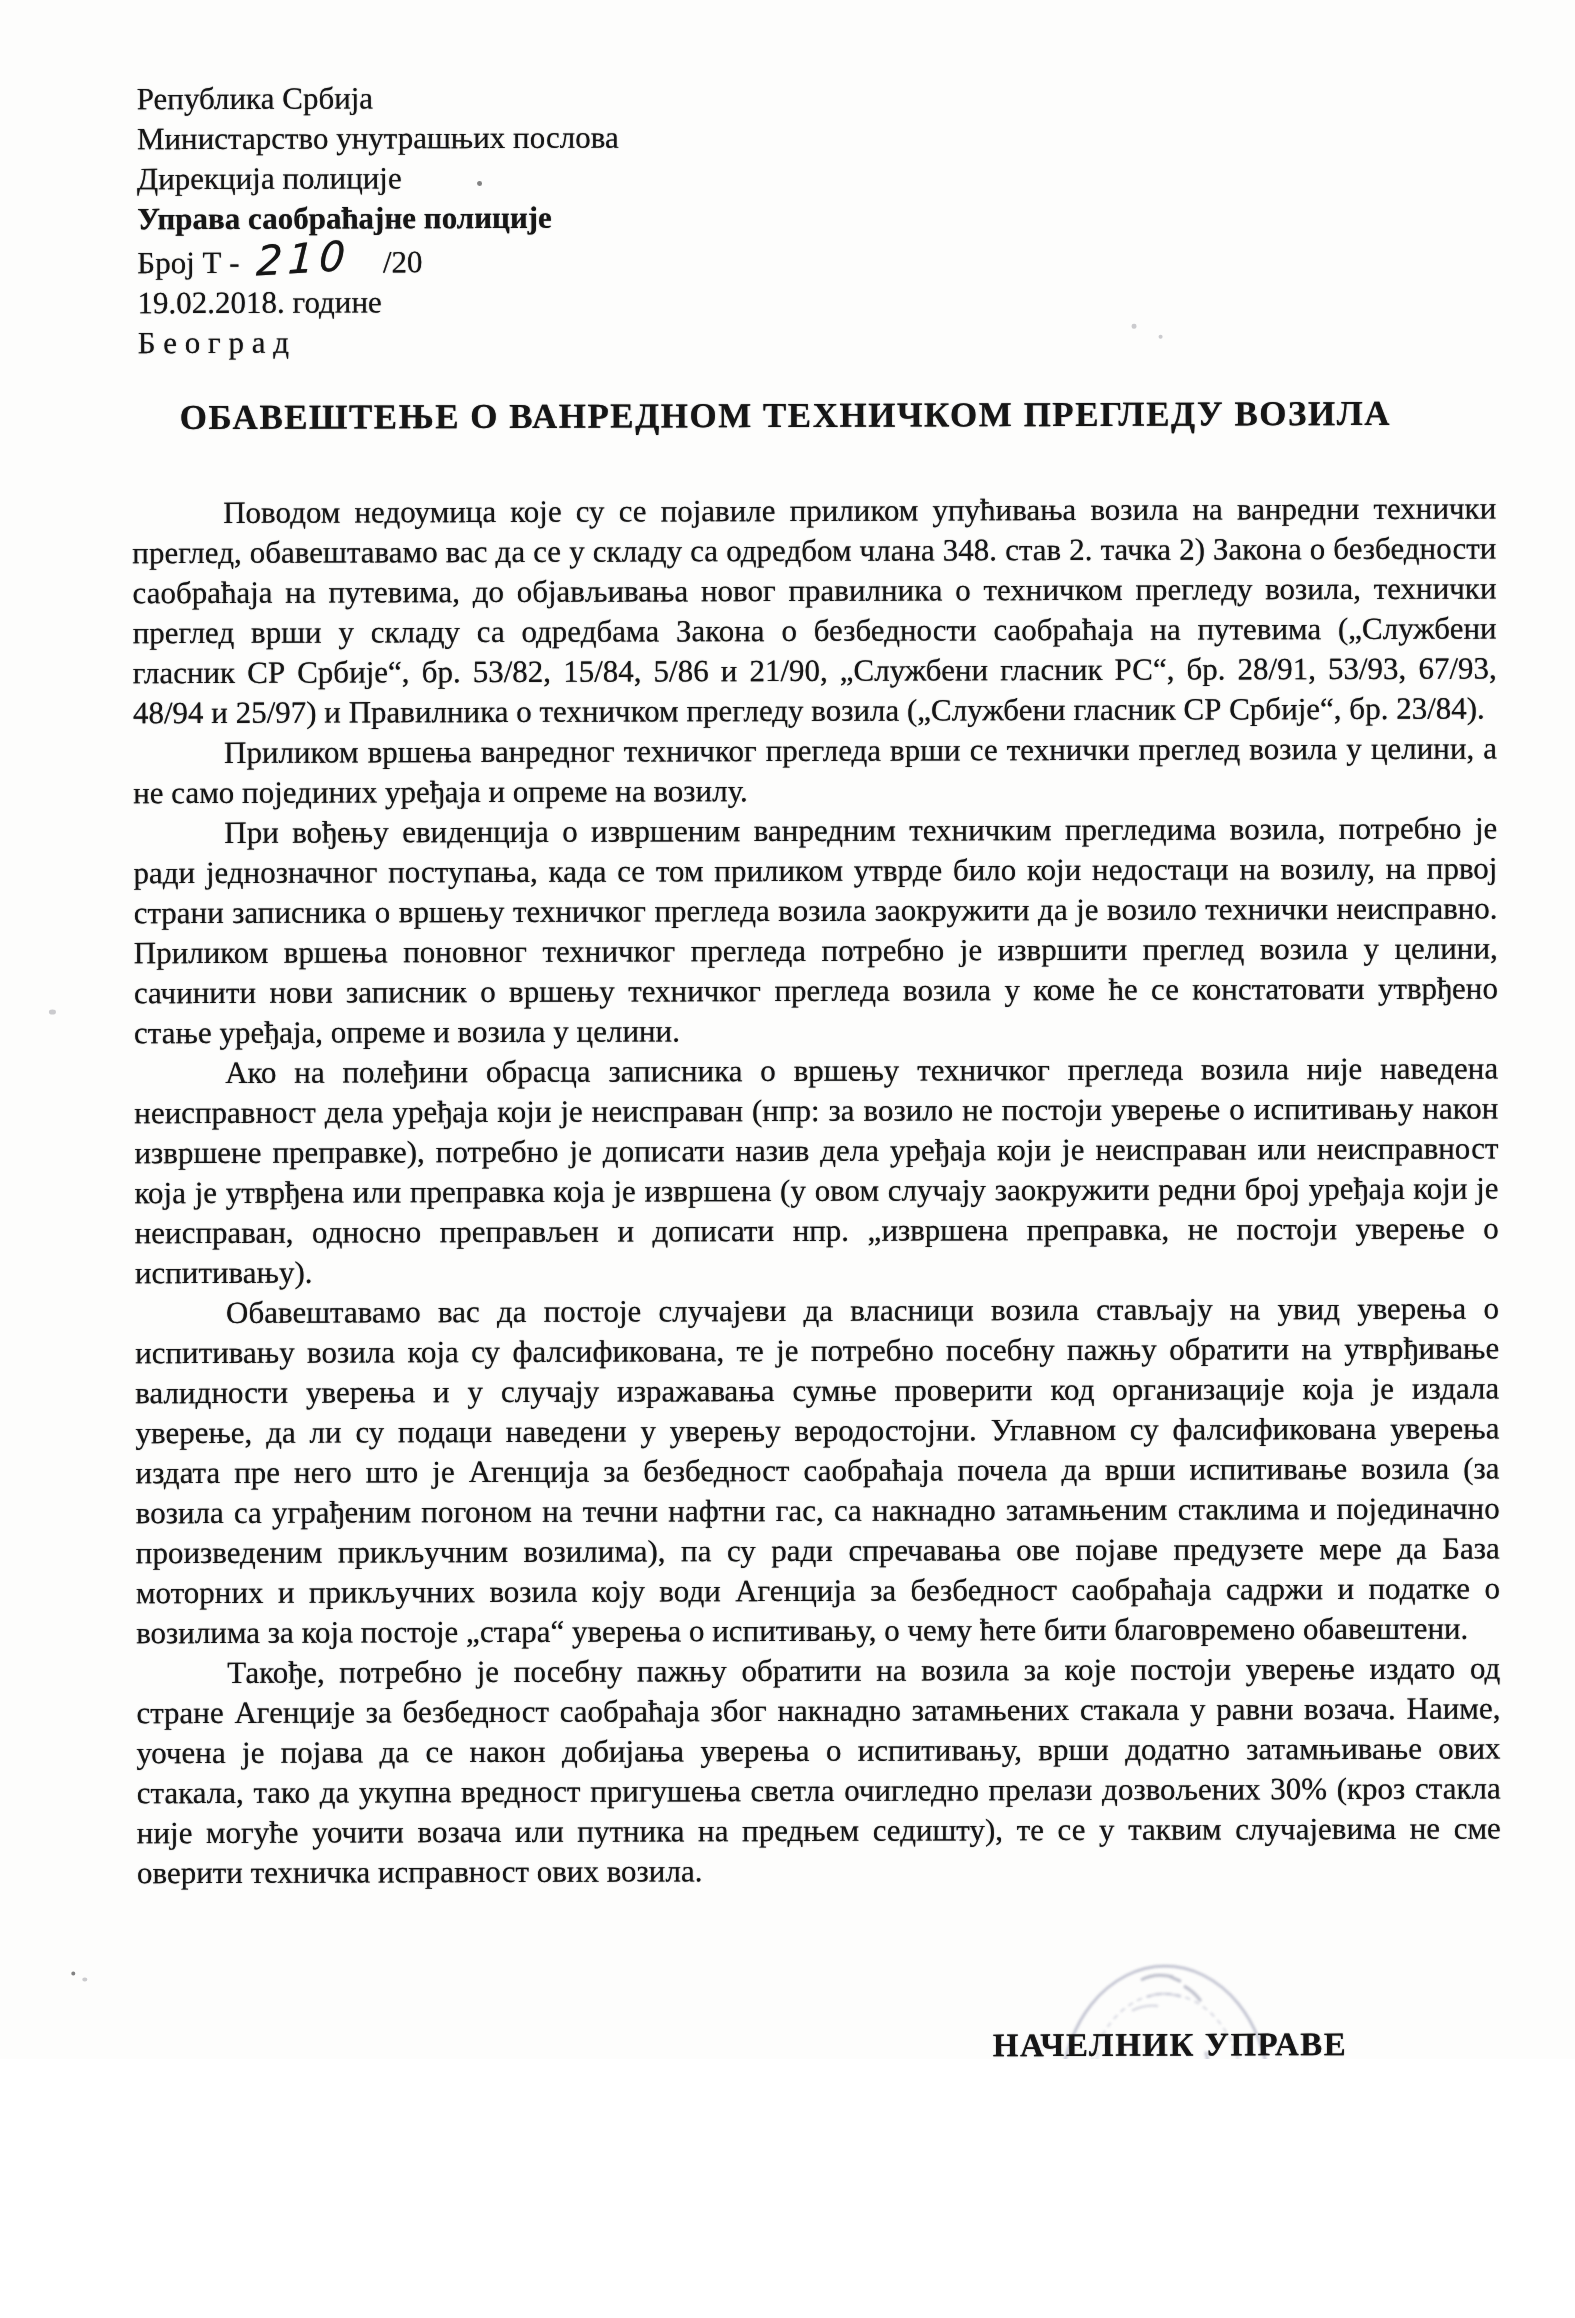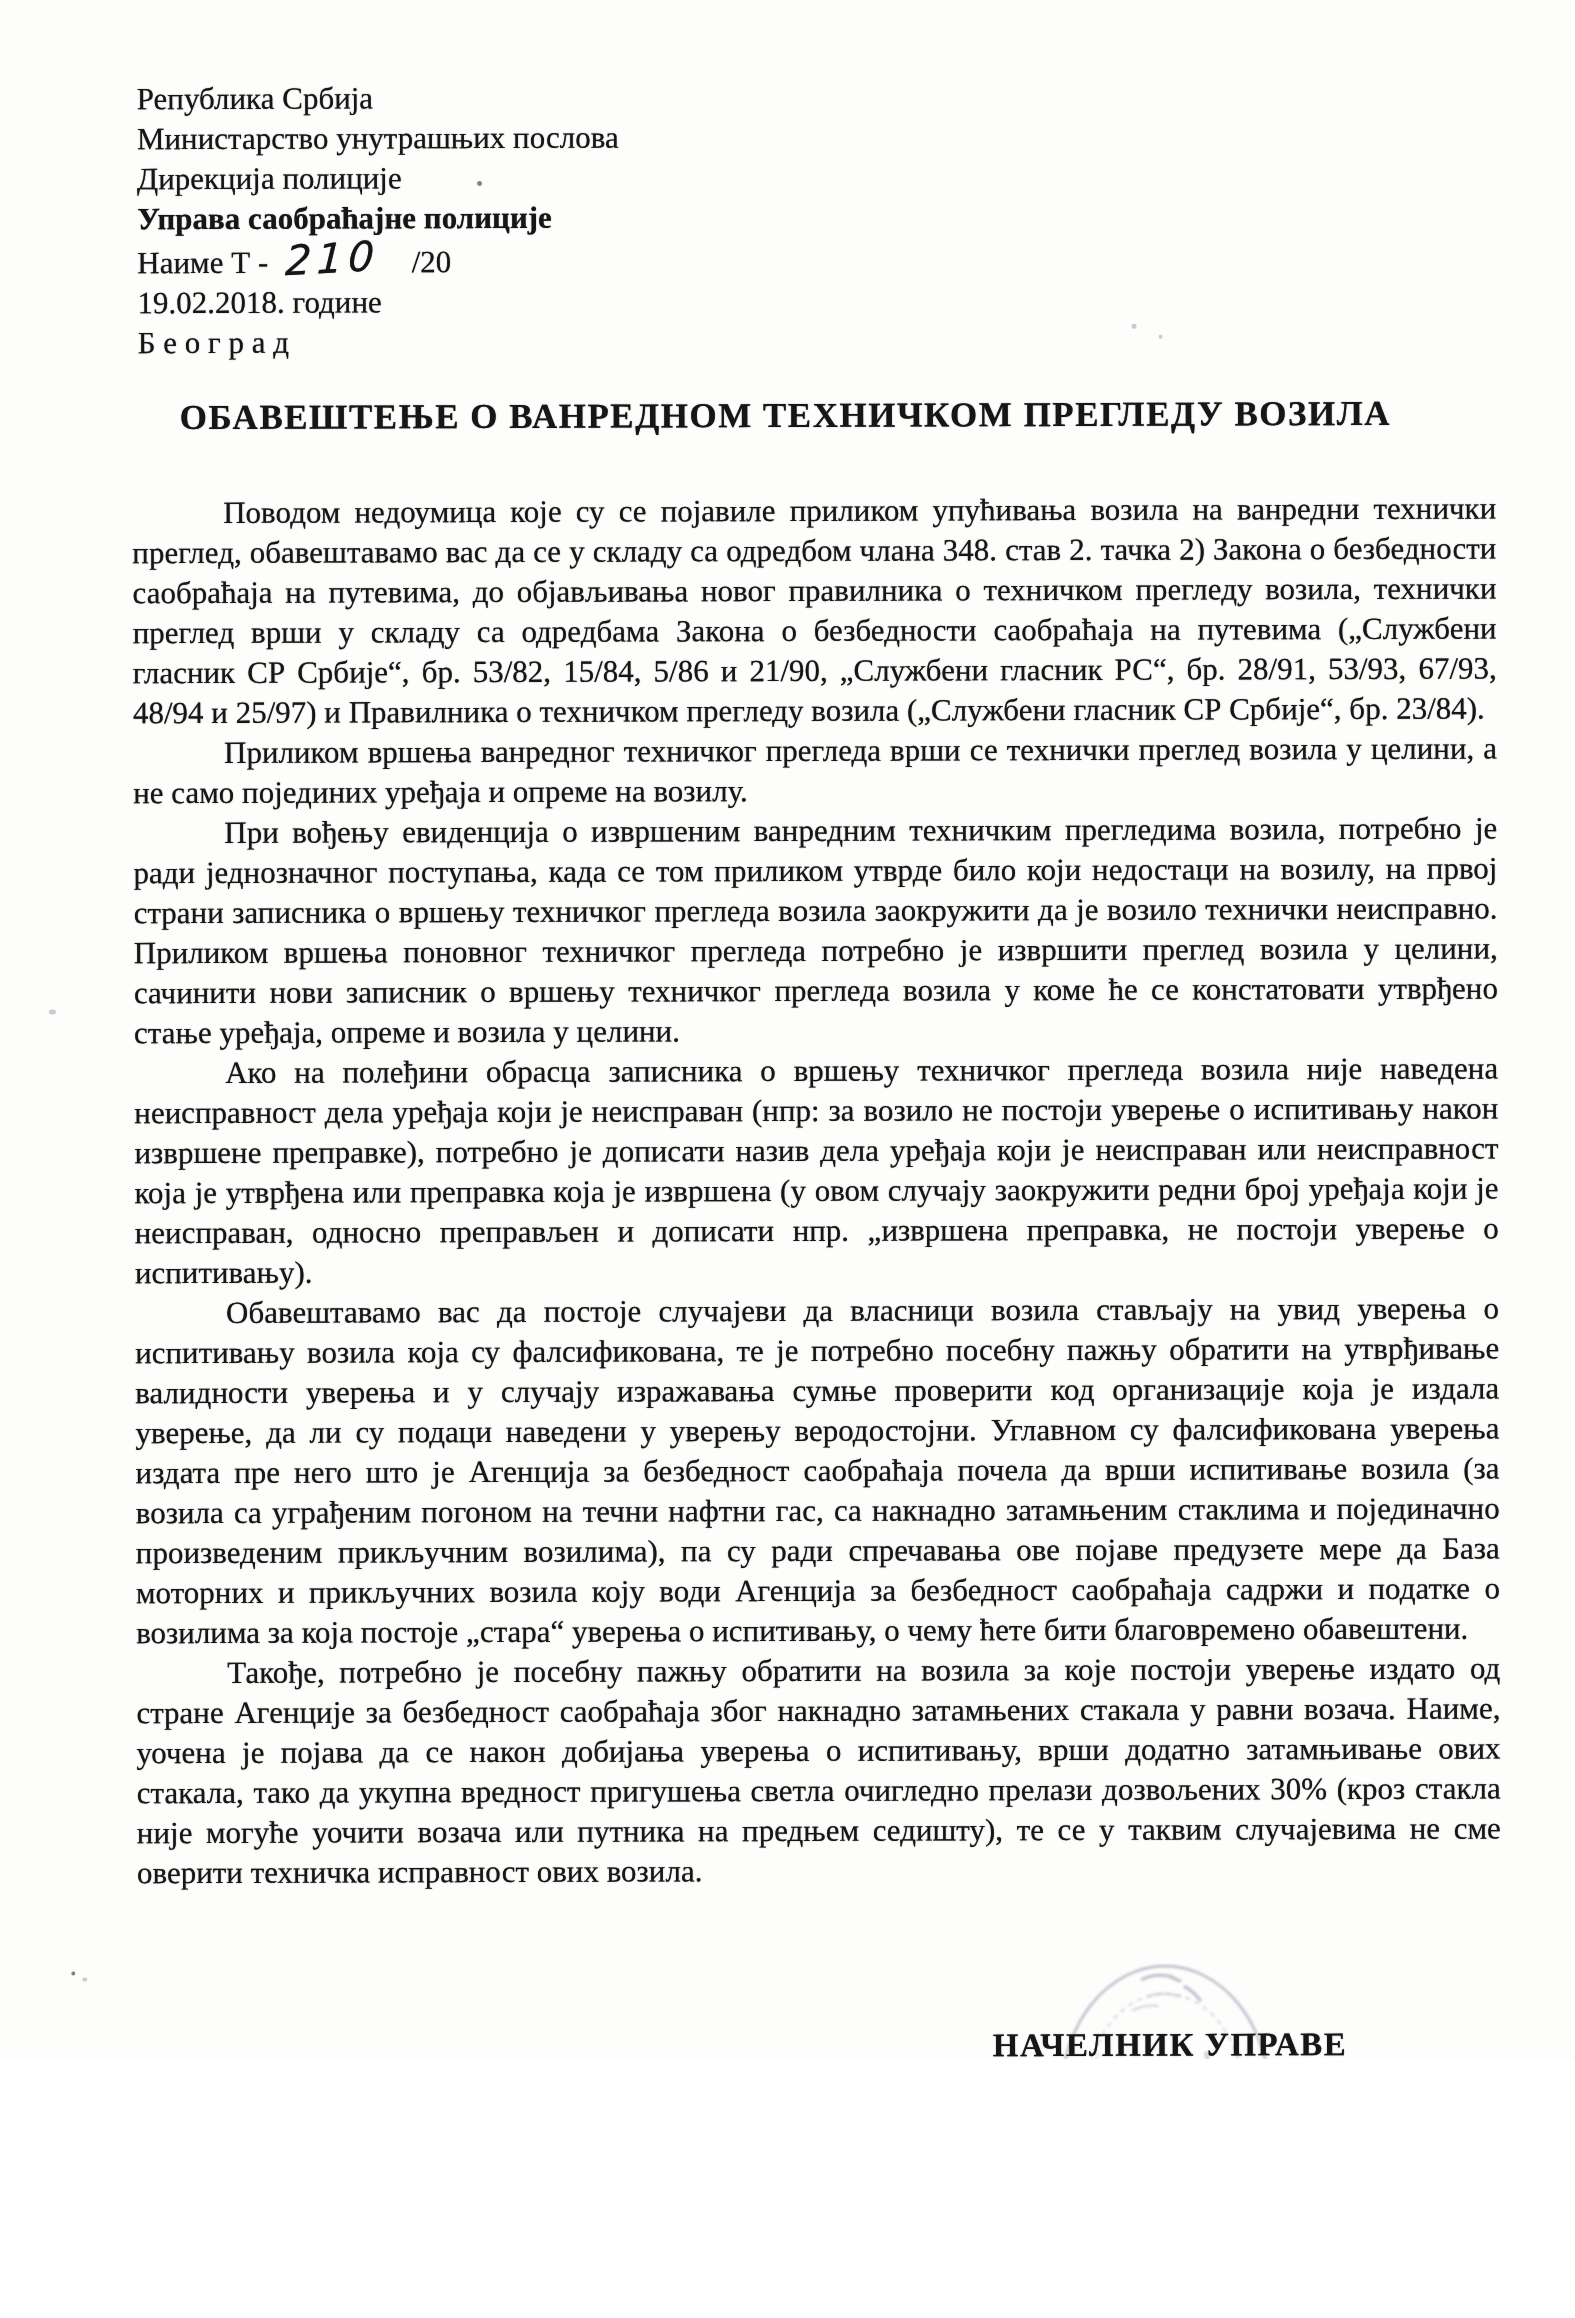--- a/index.html
+++ b/index.html
@@ -121,21 +121,21 @@
 
 <div class="sheet">
   <div class="sheet-inner">
 
     <div class="header-block ink">
       <span class="header-line">Република Србија</span>
       <span class="header-line">Министарство унутрашњих послова</span>
       <span class="header-line">Дирекција полиције</span>
       <span class="header-line bold">Управа саобраћајне полиције</span>
       <span class="header-line number-line">
-        <span>Наиме Т -</span>
+        <span>Број Т -</span>
         <span class="hand-number">210</span>
         <span>/20</span>
       </span>
       <span class="header-line">19.02.2018. године</span>
       <span class="header-line">Б е о г р а д</span>
     </div>
 
     <div class="doc-title ink">ОБАВЕШТЕЊЕ О ВАНРЕДНОМ ТЕХНИЧКОМ ПРЕГЛЕДУ ВОЗИЛА</div>
 
     <div class="body-block ink">

